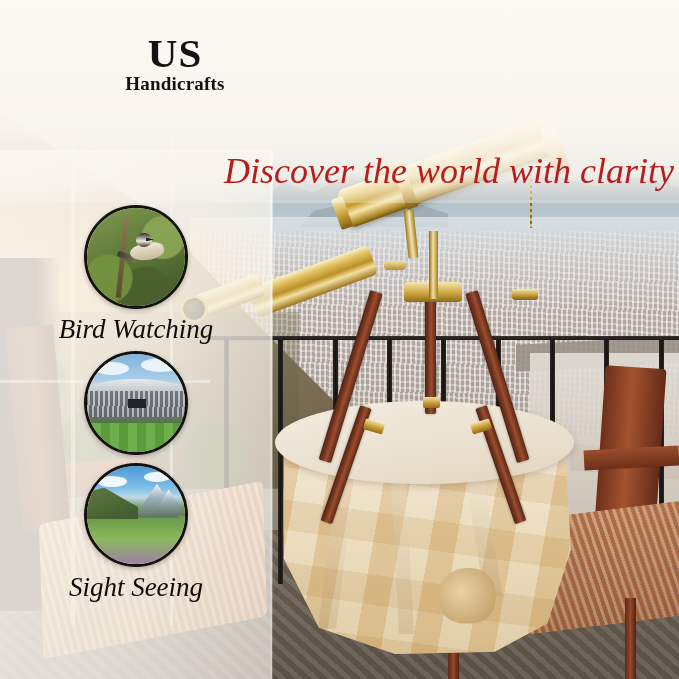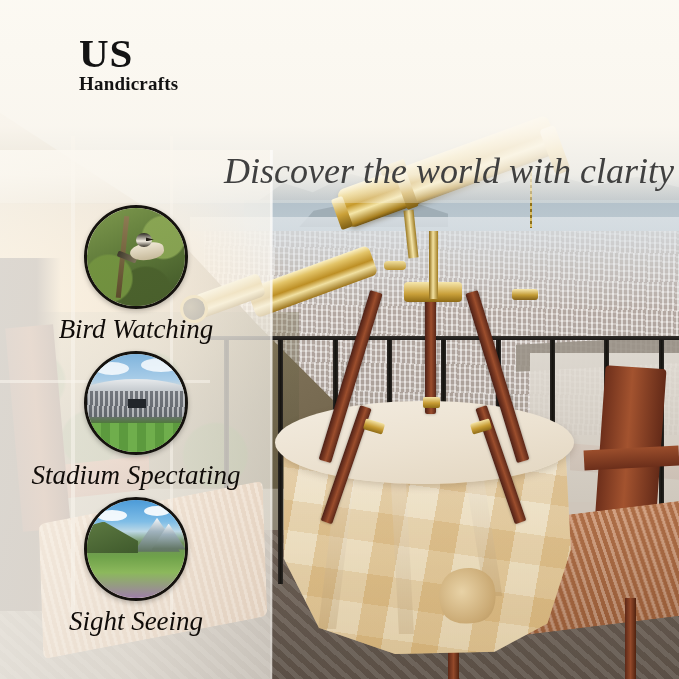--- a/index.html
+++ b/index.html
@@ -276,21 +276,21 @@
   .left-panel{
     position:absolute;left:0;top:150px;width:272px;height:529px;
     background:linear-gradient(95deg,rgba(252,249,242,.86) 0%,rgba(251,247,239,.80) 55%,rgba(250,246,238,.68) 100%);
   }
   .left-panel-edge{
     position:absolute;left:270px;top:150px;width:3px;height:529px;
     background:linear-gradient(180deg,rgba(255,255,255,.55),rgba(255,255,255,.15));
   }
 
   
-  .logo{position:absolute;left:79px;top:33px;width:160px;text-align:left;}
+  .logo{position:absolute;left:95px;top:33px;width:160px;text-align:center;}
   .logo-main{
     font-family:"Liberation Serif",serif;
     font-weight:700;font-size:41px;line-height:.98;color:#131313;
     letter-spacing:1px;
   }
   .logo-sub{
     font-family:"Liberation Serif",serif;
     font-weight:700;font-size:19px;line-height:1.1;color:#131313;
     letter-spacing:.2px;margin-top:1px;
   }
@@ -304,21 +304,21 @@
     color:#4a1a12;
   }
   .headline .l1{display:block;}
   .headline .l2{display:block;margin-top:3px;}
 
   .subtitle{
     position:absolute;left:120px;top:152px;width:554px;
     text-align:right;
     font-family:"Liberation Serif",serif;
     font-style:italic;font-weight:400;font-size:36px;line-height:1.1;
-    color:#404040;
+    color:#b91c1c;
   }
 
   .features{position:absolute;left:0;top:205px;width:272px;}
   .feature{position:relative;width:272px;margin-bottom:8px;text-align:center;}
   .circle{
     width:98px;height:98px;border-radius:50%;
     margin:0 auto;
     border:3px solid #15120e;
     overflow:hidden;position:relative;
     box-shadow:0 2px 5px rgba(0,0,0,.25);
@@ -499,21 +499,20 @@
       <div class="circle">
         <div class="t-stadium">
           <div class="st-cloud stc1"></div>
           <div class="st-cloud stc2"></div>
           <div class="st-roof"></div>
           <div class="st-stand"></div>
           <div class="st-screen"></div>
           <div class="st-pitch"></div>
         </div>
       </div>
-      <div class="feat-label">Stadium Spectating</div>
     </div>
 
     <div class="feature">
       <div class="circle">
         <div class="t-valley">
           <div class="v-cloud vc1"></div>
           <div class="v-cloud vc2"></div>
           <div class="v-peak vp1"></div>
           <div class="v-peak vp2"></div>
           <div class="v-ridge-l"></div>

